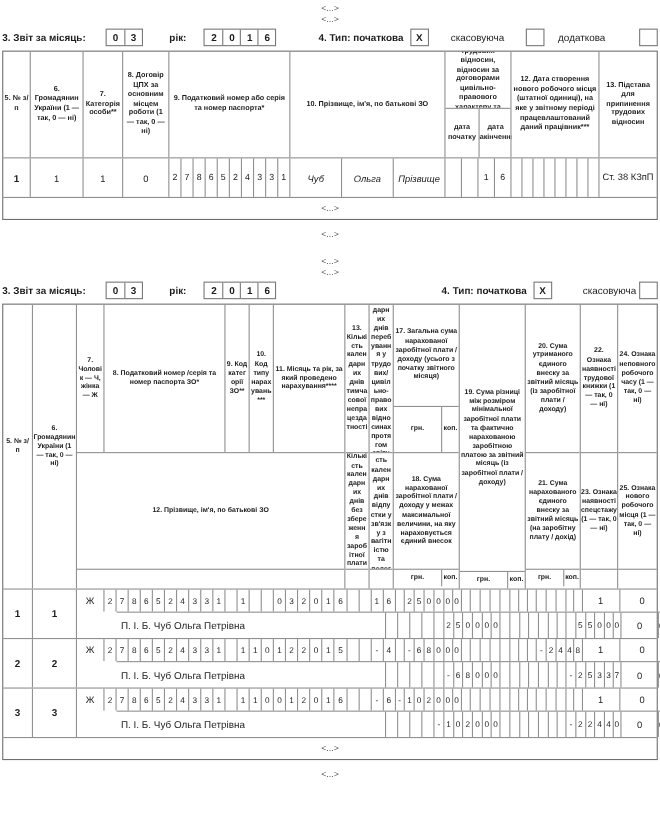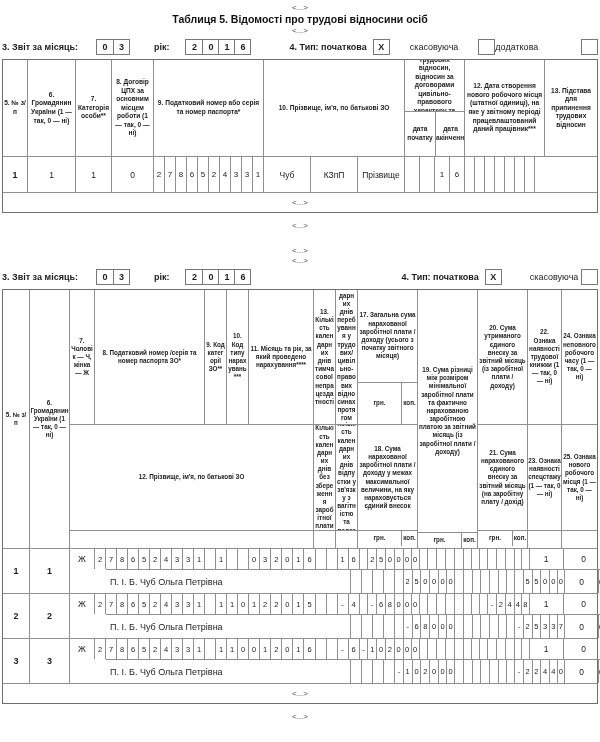--- a/index.html
+++ b/index.html
@@ -40,21 +40,21 @@
   .bx .box:first-child { border-left:none; }
   .ellrow { height:20px; display:flex; align-items:center; justify-content:center;
             font-size:8px; color:#4a4a4a; }
   .bold { font-weight:bold; font-size:9px; }
   .narrow { word-break:break-word; }
 
   
   .t5h { height:96px; }
   .t5h > * { height:100%; }
   .wA5 { width:24px; } .wB5 { width:48px; } .wC5 { width:36px; } .wD5 { width:42px; }
-  .wE5 { width:110px; } .w47 { width:47px; } .w30 { width:30px; } .wH5 { width:80px; }
+  .wE5 { width:110px; } .w47 { width:47px;font-style:italic; } .w30 { width:30px; } .wH5 { width:80px; }
   .wI5 { flex:1 1 auto; }
   .wF5 { width:141px; }
   .wG5 { width:60px; }
   .t5h .hc { font-size:6.6px; }
   .g5top { height:51px; }
   .g5sub { flex:1 1 auto; }
   .g5sub > * { width:30px; }
   .t5d { height:36px; }
   .t5d > * { height:100%; }
   .t5d .bx .box { font-size:8px; }
@@ -90,21 +90,20 @@
   .mrow { display:flex; }
   .mrow > * { border-left:1px solid var(--bc); }
   .mrow > :first-child { border-left:none; }
 </style>
 </head>
 <body>
 
 <div class="page">
 
   <div class="ell">&lt;...&gt;</div>
-  <div class="title">Таблиця 5. Відомості про трудові відносини осіб</div>
   <div class="ell">&lt;...&gt;</div>
 
   <div class="rl">
     <span class="lb">3.</span>&nbsp;
     <span class="lb">Звіт за місяць:</span>
     <span class="cbg" style="margin-left:18px">
         <span class="box">0</span>
         <span class="box">3</span>
       </span>
     <span class="lb" style="margin-left:24px">рік:</span>
@@ -112,21 +111,21 @@
         <span class="box">2</span>
         <span class="box">0</span>
         <span class="box">1</span>
         <span class="box">6</span>
       </span>
     <span class="lb" style="margin-left:38px">4.</span>&nbsp;
     <span class="lb">Тип: початкова</span>
     <span class="cb1" style="margin-left:6px">X</span>
     <span style="margin-left:20px">скасовуюча</span>
     <span class="cb1" style="margin-left:20px"></span>
-    <span style="">додаткова</span>
+    <span style="margin-left:12px">додаткова</span>
     <span class="cb1" style="margin-left:auto"></span>
   </div>
 
   <div class="tbl">
     <div class="row t5h">
       <div class="hc wA5">5. № з/п</div>
       <div class="hc wB5">6. Громадянин України (1 — так, 0 — ні)</div>
       <div class="hc wC5">7. Категорія особи**</div>
       <div class="hc wD5">8. Договір ЦПХ за основним місцем роботи (1 — так, 0 — ні)</div>
       <div class="hc wE5">9. Податковий номер або серія та номер паспорта*</div>
@@ -153,40 +152,41 @@
           <span class="box">8</span>
           <span class="box">6</span>
           <span class="box">5</span>
           <span class="box">2</span>
           <span class="box">4</span>
           <span class="box">3</span>
           <span class="box">3</span>
           <span class="box">1</span>
         </div>
       <div class="dc w47">Чуб</div>
-      <div class="dc w47">КЗпП</div>
+      <div class="dc w47">Ольга</div>
       <div class="dc w47">Прізвище</div>
       <div class="bx w30">
           <span class="box"></span>
           <span class="box"></span>
         </div>
       <div class="bx w30">
           <span class="box">1</span>
           <span class="box">6</span>
         </div>
       <div class="bx wH5">
           <span class="box"></span>
           <span class="box"></span>
           <span class="box"></span>
           <span class="box"></span>
           <span class="box"></span>
           <span class="box"></span>
           <span class="box"></span>
           <span class="box"></span>
         </div>
+      <div class="dc wI5 basis">Ст. 38 КЗпП</div>
     </div>
 
     <div class="ellrow">&lt;...&gt;</div>
   </div>
 
   <div class="ell" style="margin-top:8px">&lt;...&gt;</div>
 
   <div class="ell" style="margin-top:15px">&lt;...&gt;</div>
   <div class="ell">&lt;...&gt;</div>
 

